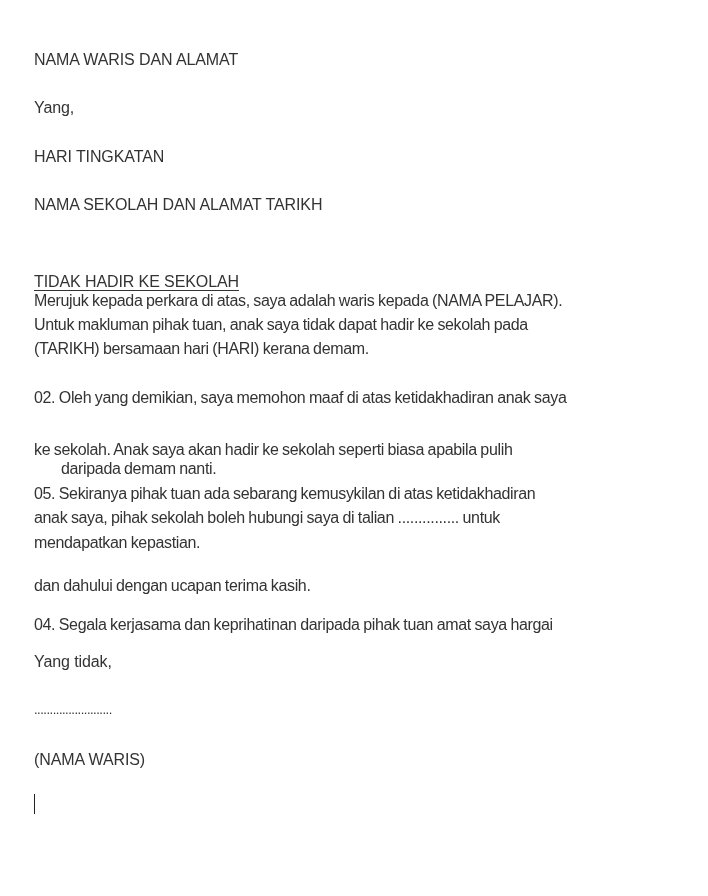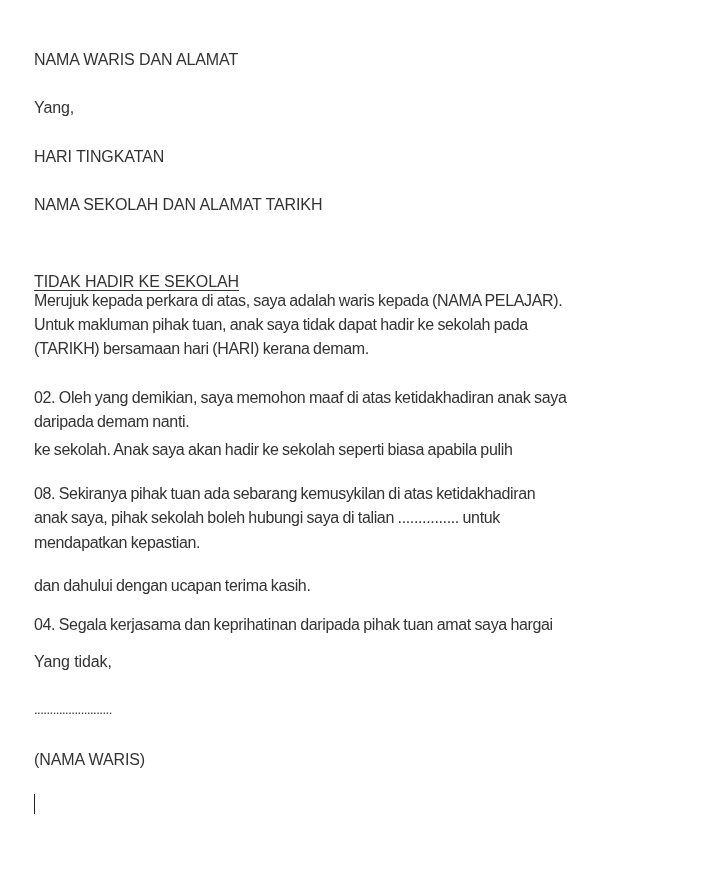--- a/index.html
+++ b/index.html
@@ -64,25 +64,25 @@
 
   <div>
     <div class="line body-text" style="top:291px;">Merujuk kepada perkara di atas, saya adalah waris kepada (NAMA PELAJAR).</div>
     <div class="line body-text" style="top:315px;">Untuk makluman pihak tuan, anak saya tidak dapat hadir ke sekolah pada</div>
     <div class="line body-text" style="top:339px;">(TARIKH) bersamaan hari (HARI) kerana demam.</div>
   </div>
 
   <div>
     <div class="line body-text" style="top:388px;">02. Oleh yang demikian, saya memohon maaf di atas ketidakhadiran anak saya</div>
     <div class="line body-text" style="top:412px;margin-top:28px;">ke sekolah. Anak saya akan hadir ke sekolah seperti biasa apabila pulih</div>
-    <div class="line body-text" style="top:412px;">daripada demam nanti.</div>
+    <div class="line body-text" style="top:459px;margin-left:27px;">daripada demam nanti.</div>
   </div>
 
   <div>
-    <div class="line body-text" style="top:484px;">08. Sekiranya pihak tuan ada sebarang kemusykilan di atas ketidakhadiran</div>
+    <div class="line body-text" style="top:484px;">05. Sekiranya pihak tuan ada sebarang kemusykilan di atas ketidakhadiran</div>
     <div class="line body-text" style="top:508px;">anak saya, pihak sekolah boleh hubungi saya di talian ............... untuk</div>
     <div class="line body-text" style="top:533px;">mendapatkan kepastian.</div>
   </div>
 
   <div>
     <div class="line body-text" style="top:592px;margin-top:23px;">04. Segala kerjasama dan keprihatinan daripada pihak tuan amat saya hargai</div>
     <div class="line body-text" style="top:576px;">dan dahului dengan ucapan terima kasih.</div>
   </div>
 
   <div class="line" style="top:652px;">Yang tidak,</div>

